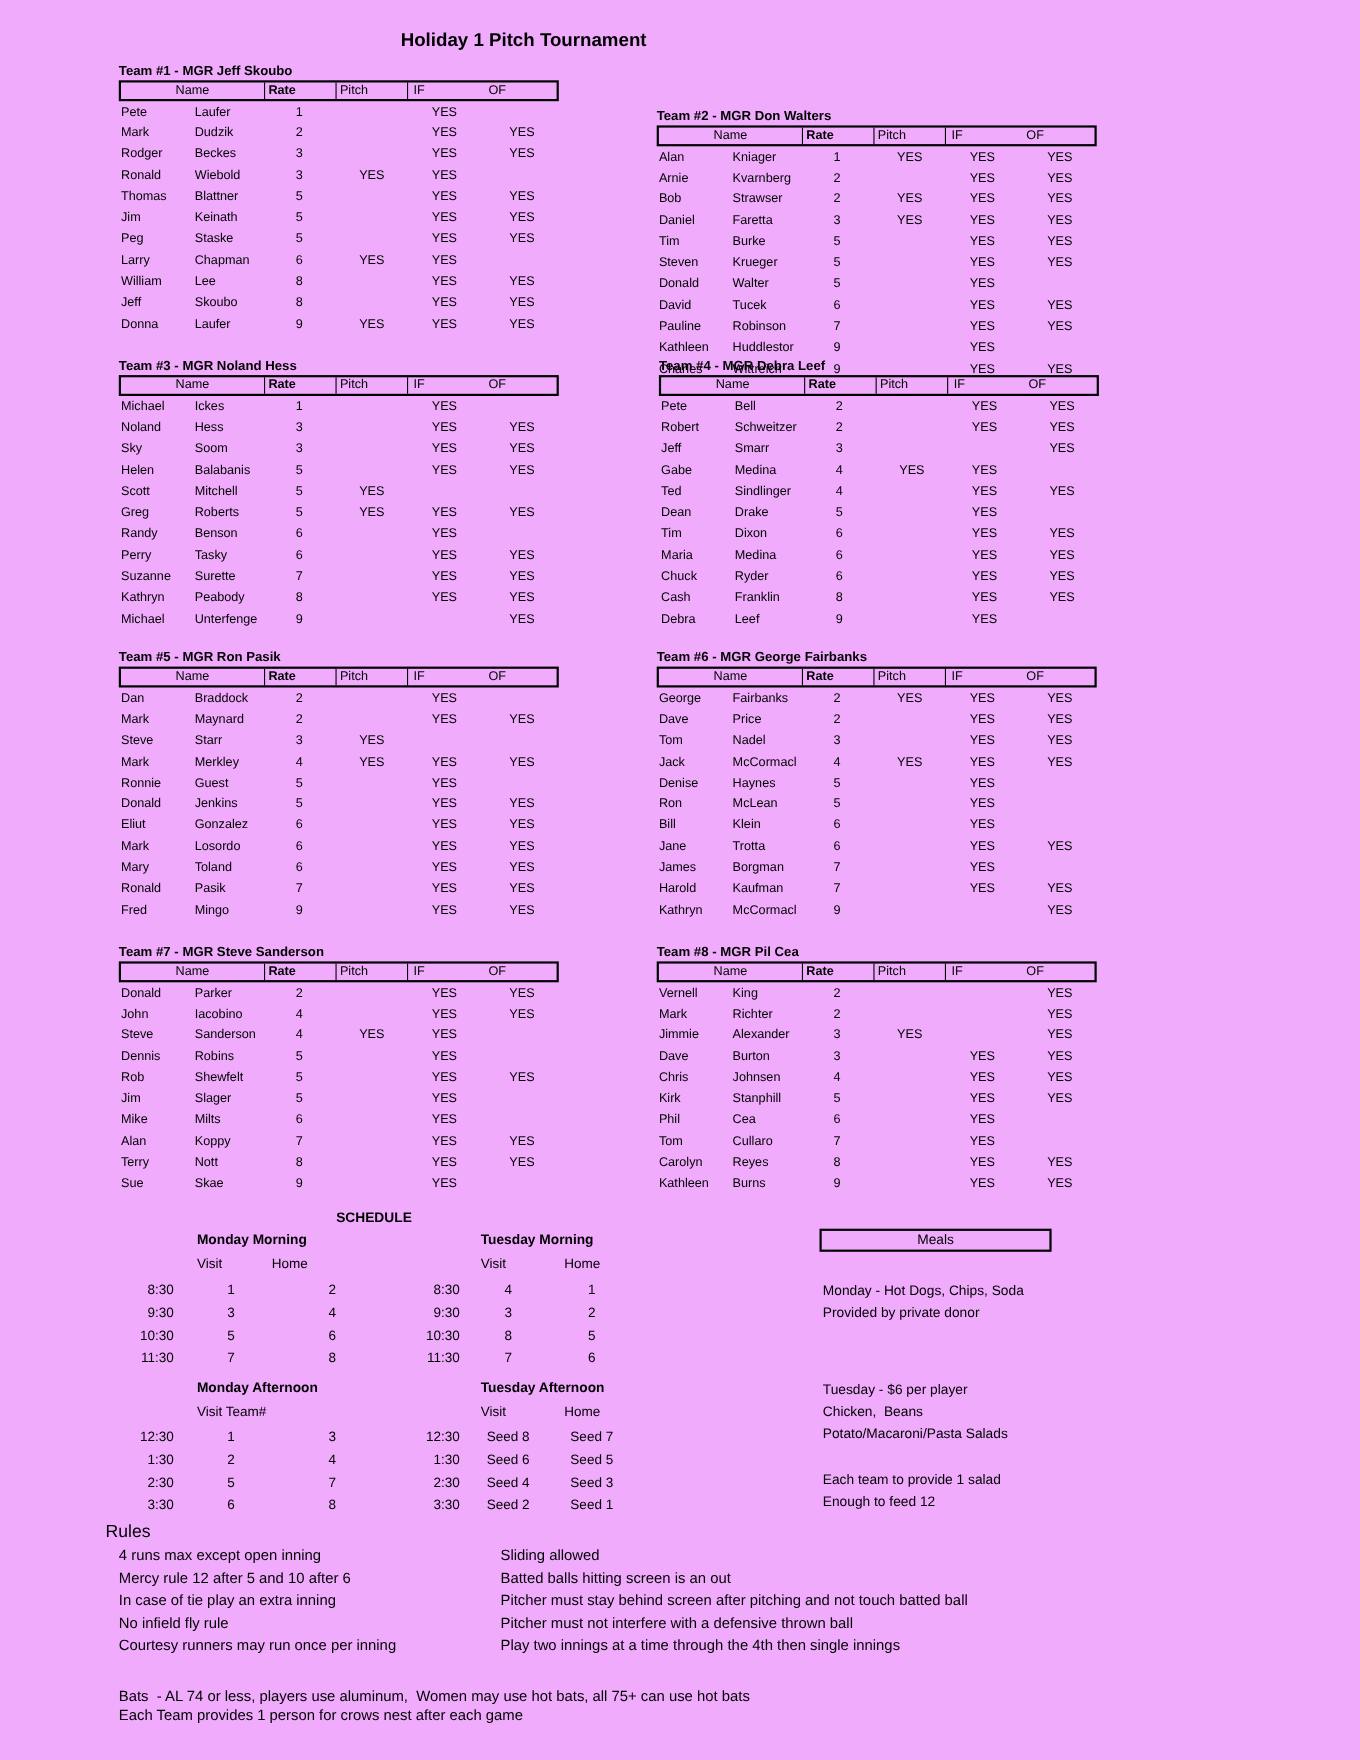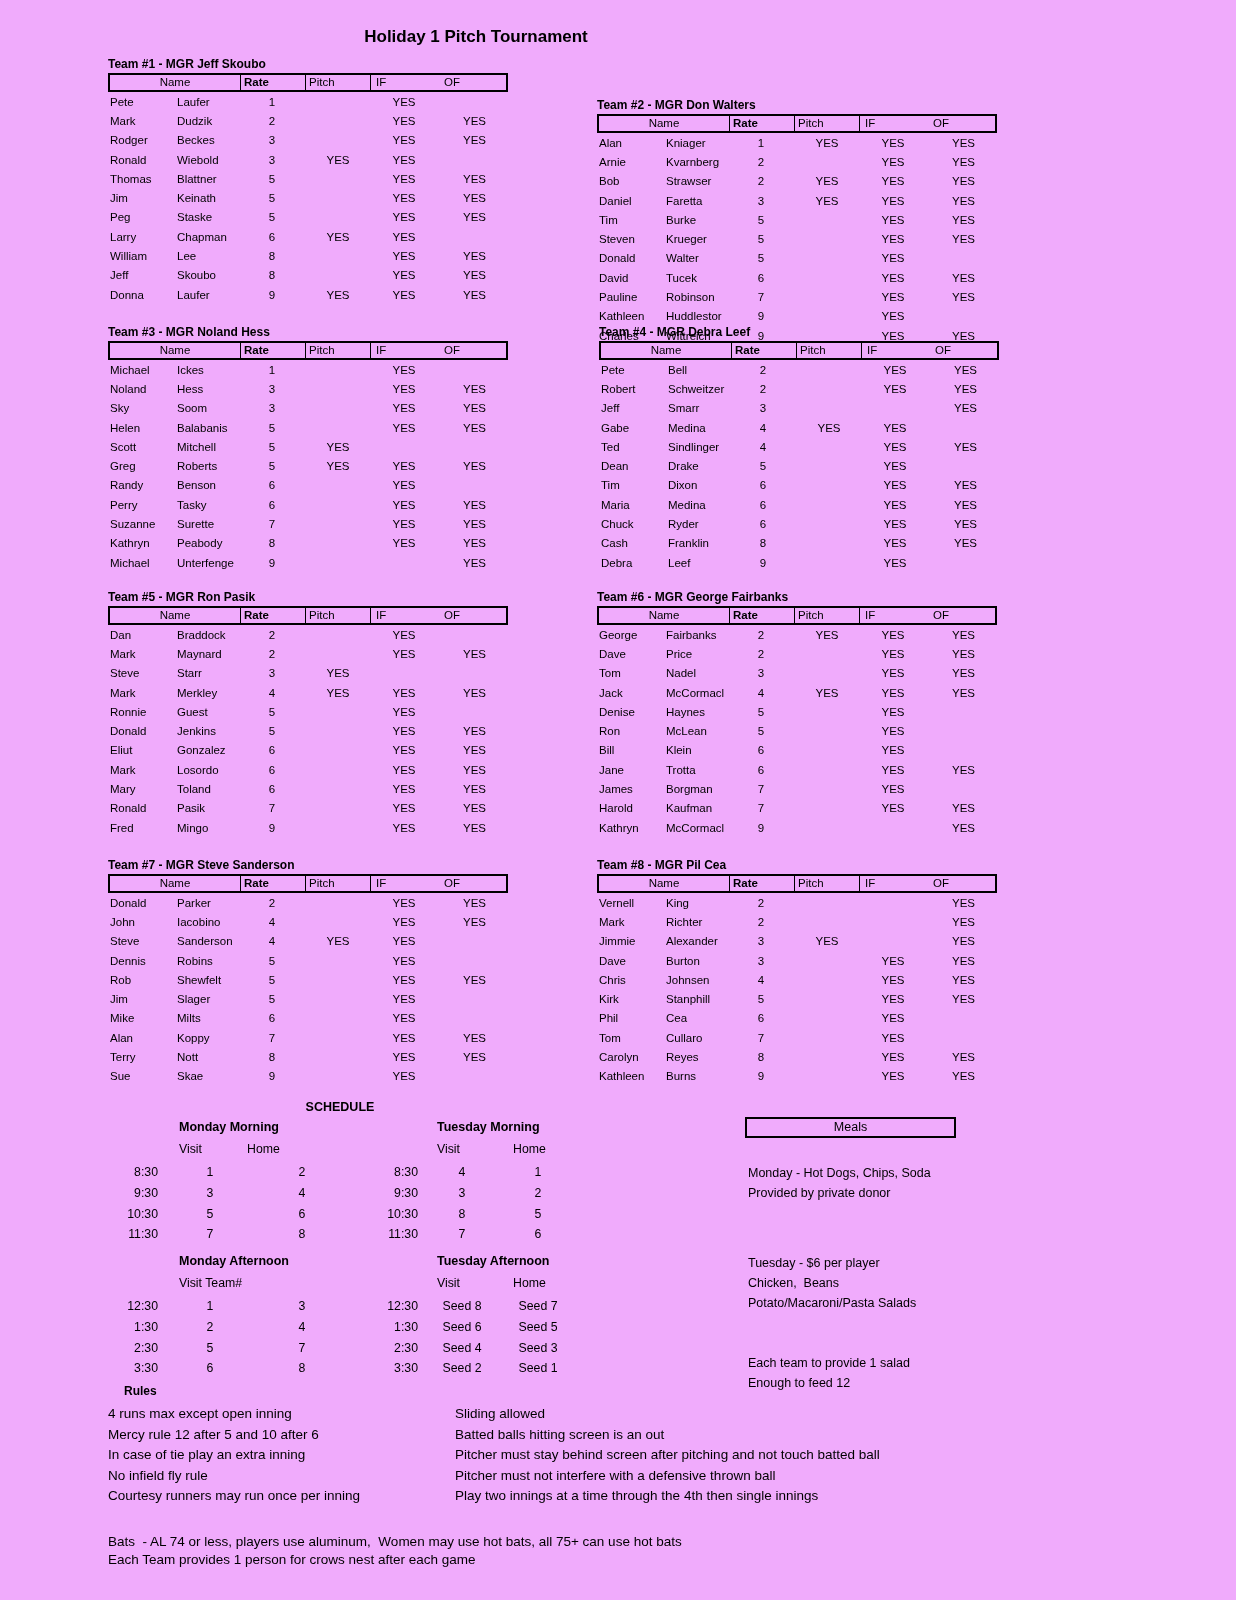--- a/index.html
+++ b/index.html
@@ -44,24 +44,24 @@
   .st { width:58px; text-align:right; }
   .mon .sv { width:104px; text-align:center; }
   .mon .sh { width:80px;  text-align:center; }
   .tue .sv { width:88px; text-align:center; }
   .tue .sh { width:64px; text-align:center; }
 
   
   .meals-box { position:absolute; left:745px; top:1117px; width:211px; height:21px;
                border:2px solid #000; text-align:center; font-size:12.5px; line-height:17px; }
   .meal-group { position:absolute; left:748px; font-size:12.5px; line-height:20px; white-space:pre-wrap; }
-  .mg0 { top:1163px; } .mg1 { top:1253px; } .mg2 { top:1335px;margin-top:18px; }
+  .mg0 { top:1163px; } .mg1 { top:1253px; } .mg2 { top:1335px; }
 
   
-  .rules-title { position:absolute; left:124px; top:1384px; font-weight:bold; font-size:12px; }
+  .rules-title { position:absolute; left:96px; top:1384px; font-weight:normal; font-size:16px; }
   .rules-col { position:absolute; top:1404px; font-size:13.5px; line-height:20.6px; }
   .rules-left { left:108px; }
   .rules-right { left:455px; }
   .rules-col div { white-space:nowrap; }
   .footer { position:absolute; left:108px; top:1533px; font-size:13.5px; line-height:17.5px; white-space:pre-wrap; }
   .footer div { white-space:pre-wrap; }
 </style>
 </head>
 <body>
 

